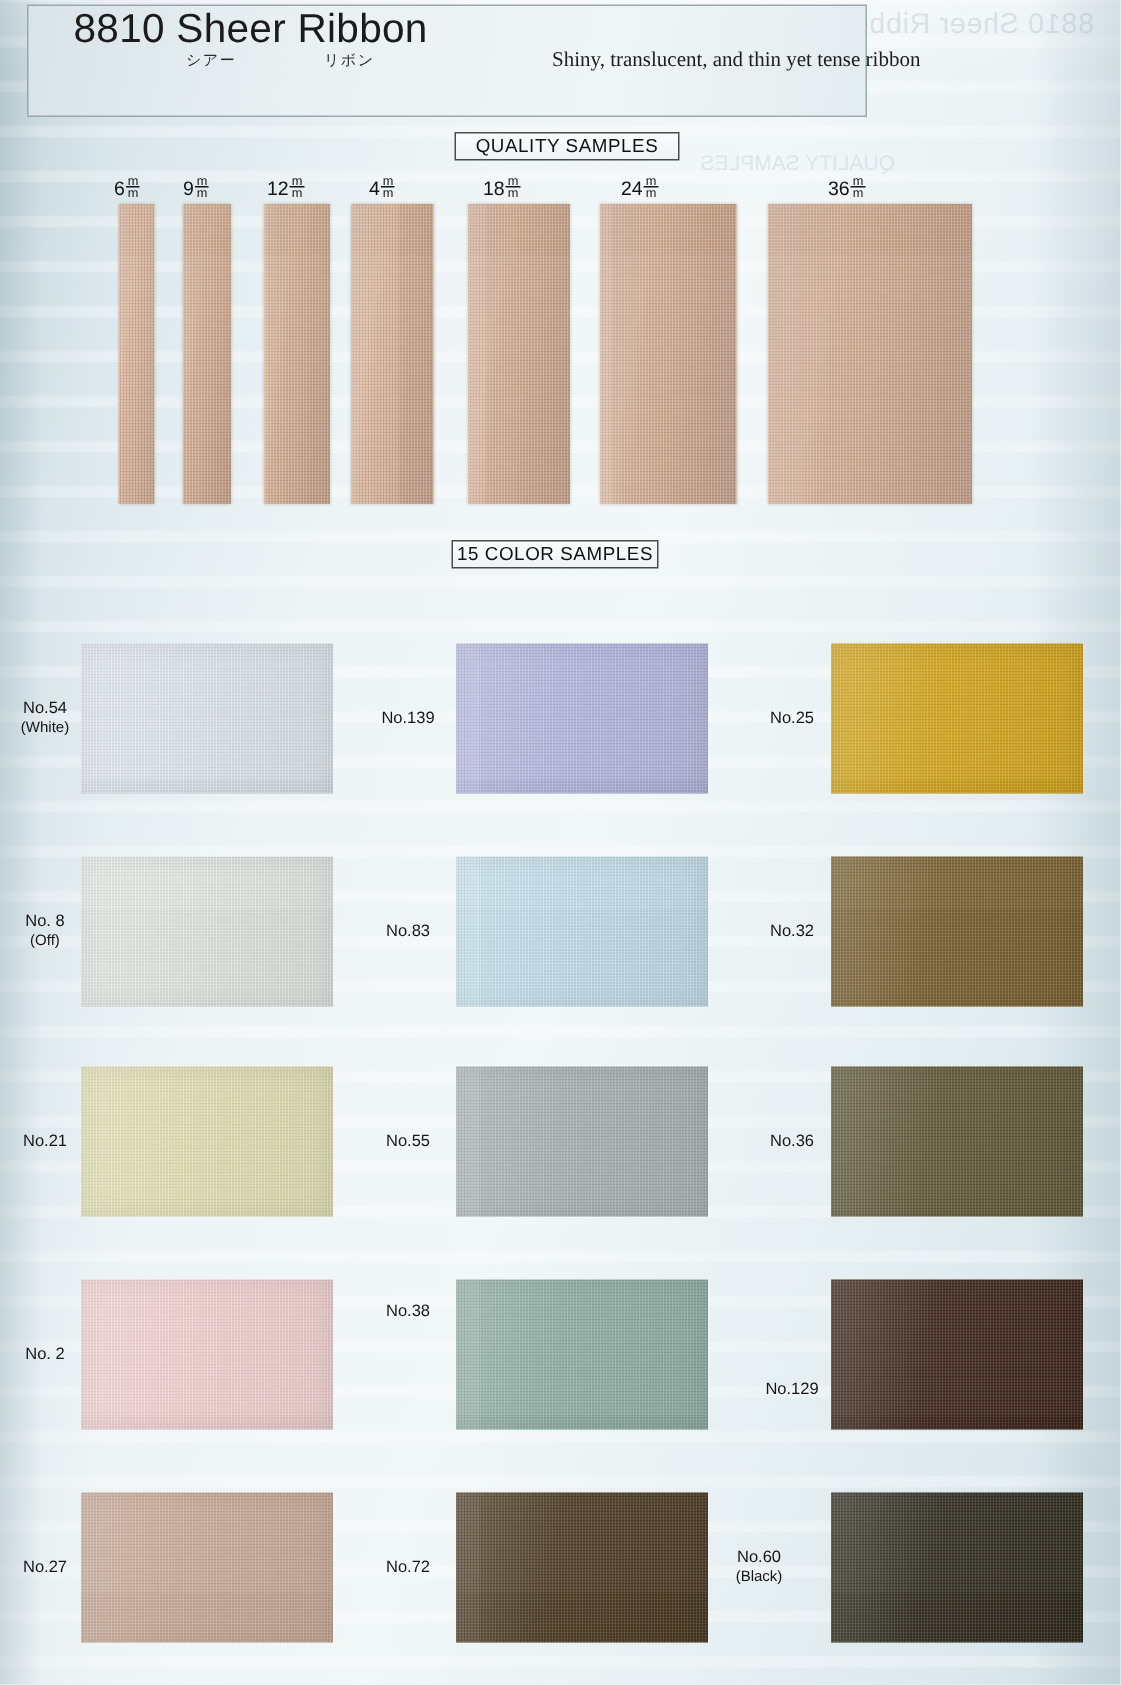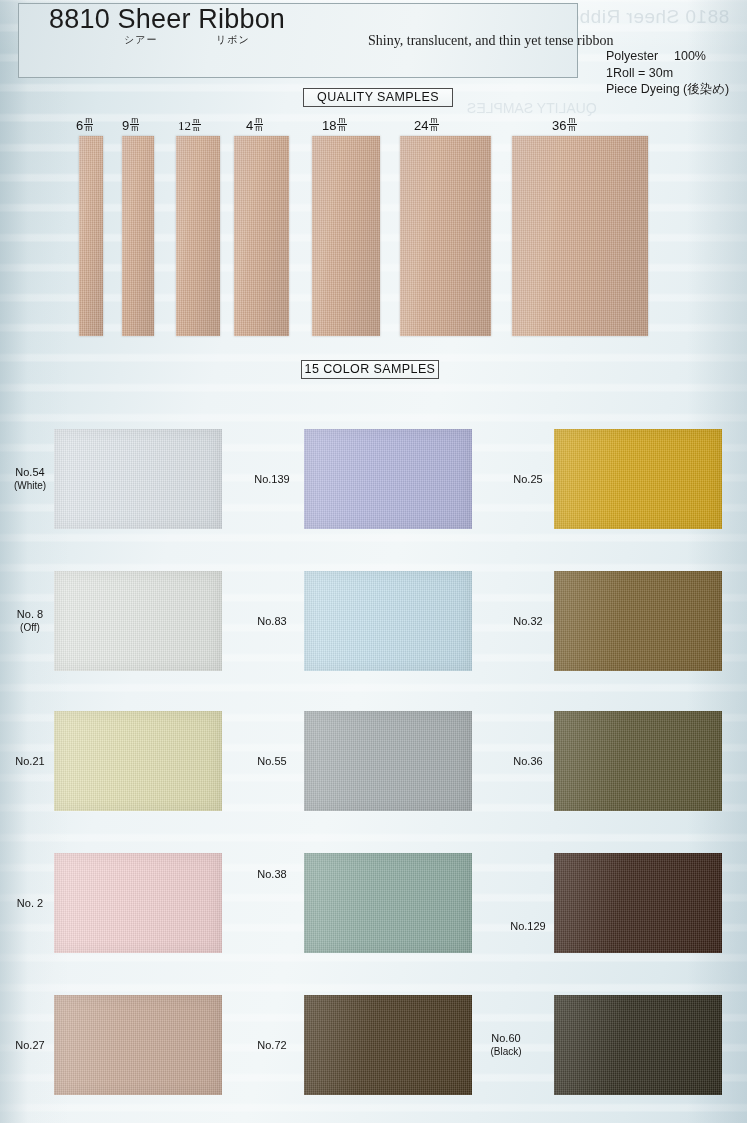--- a/index.html
+++ b/index.html
@@ -191,35 +191,28 @@
   <div id="ghost">8810 Sheer Ribbon</div>
   <div id="ghost2">QUALITY SAMPLES</div>
 
   <div id="header-box">
     <div id="title-main">8810 Sheer Ribbon</div>
     <div class="kana" id="kana-1">シアー</div>
     <div class="kana" id="kana-2">リボン</div>
     <div id="desc-en">Shiny, translucent, and thin yet tense ribbon</div>
   </div>
 
-  <div id="spec">
-    <span class="row">
-      <span class="mat">Polyester</span><span>100%</span>
-    </span>
-    <span class="row">1Roll = 30m</span>
-    <span class="row">Piece Dyeing (後染め)</span>
-  </div>
 
   <div class="section-plate" id="plate-quality">QUALITY SAMPLES</div>
   <div class="section-plate" id="plate-colors">15 COLOR SAMPLES</div>
 
   <div id="width-labels">
       <div class="w-label" style="left: 76px; top: 117px;"><span>6</span><span class="frac"><span class="n">m</span><span class="d">m</span></span></div>
       <div class="w-label" style="left: 122px; top: 117px;"><span>9</span><span class="frac"><span class="n">m</span><span class="d">m</span></span></div>
-      <div class="w-label" style="left: 178px; top: 117px; font-family: Liberation Serif, serif;"><span>12</span><span class="frac"><span class="n">m</span><span class="d">m</span></span></div>
+      <div class="w-label" style="left: 178px; top: 117px;"><span>12</span><span class="frac"><span class="n">m</span><span class="d">m</span></span></div>
       <div class="w-label" style="left: 246px; top: 117px;"><span>4</span><span class="frac"><span class="n">m</span><span class="d">m</span></span></div>
       <div class="w-label" style="left: 322px; top: 117px;"><span>18</span><span class="frac"><span class="n">m</span><span class="d">m</span></span></div>
       <div class="w-label" style="left: 414px; top: 117px;"><span>24</span><span class="frac"><span class="n">m</span><span class="d">m</span></span></div>
       <div class="w-label" style="left: 552px; top: 117px;"><span>36</span><span class="frac"><span class="n">m</span><span class="d">m</span></span></div>
     </div>
   <div id="ribbons">
       <div class="ribbon" style="left: 79px; top: 136px; width: 24px; height: 200px;"></div>
       <div class="ribbon" style="left: 122px; top: 136px; width: 32px; height: 200px;"></div>
       <div class="ribbon" style="left: 176px; top: 136px; width: 44px; height: 200px;"></div>
       <div class="ribbon" style="left: 234px; top: 136px; width: 55px; height: 200px;"></div>

